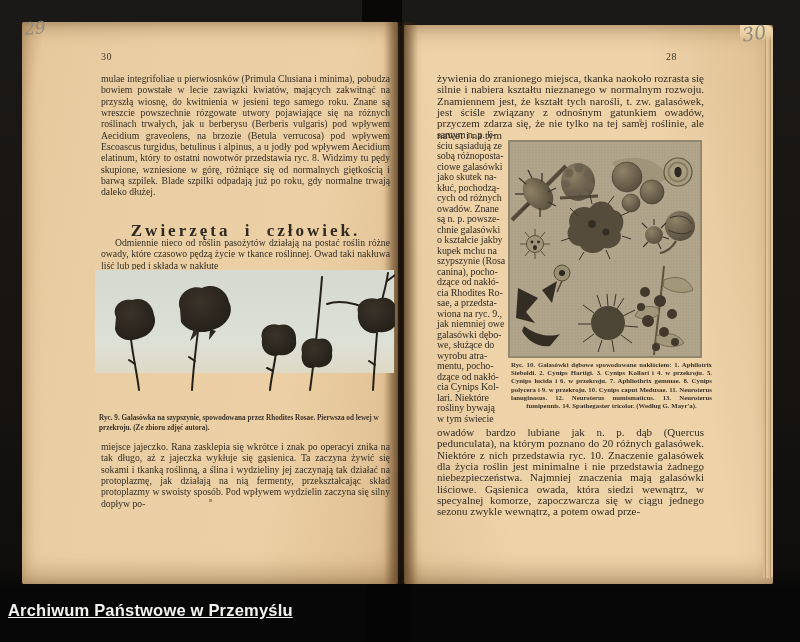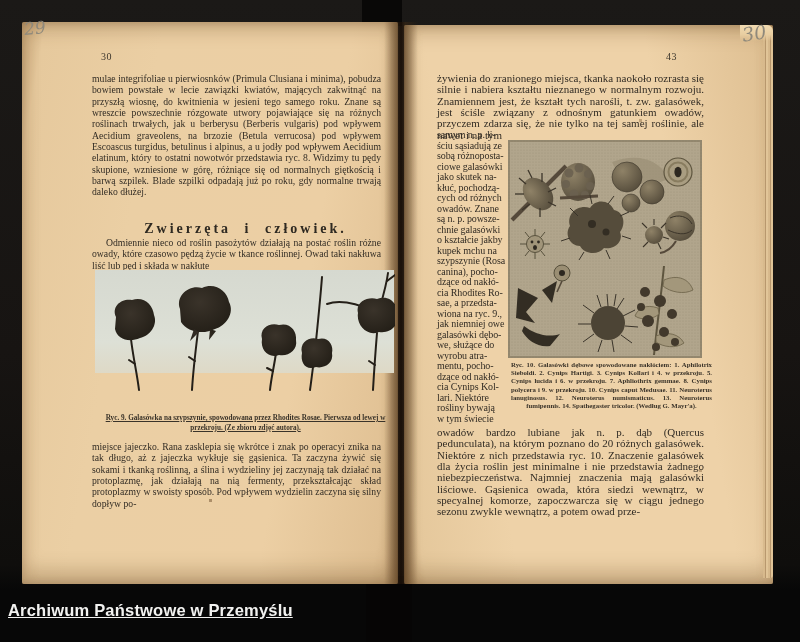--- a/index.html
+++ b/index.html
@@ -31,31 +31,31 @@
     position:absolute;left:740px;top:25px;width:33px;height:16px;
     background:linear-gradient(180deg,#f3ddb4,#e4c global79b 70%,transparent);
     background:linear-gradient(180deg,#f1dbb2 0%,#e8cda0 60%,rgba(232,205,160,0) 100%);
     border-radius:0 6px 0 0;
   }
   .gutter{
     position:absolute;left:384px;top:22px;width:34px;height:562px;
     background:linear-gradient(90deg,rgba(70,45,20,0) 0%,rgba(70,45,20,.45) 38%,rgba(25,15,8,.85) 50%,rgba(70,45,20,.45) 62%,rgba(70,45,20,0) 100%);
   }
   .txt{position:absolute;color:#322c24;text-align:justify;}
-  .body-l{font-size:9.7px;line-height:11.35px;width:289px;left:92px;}
+  .body-l{font-size:9.7px;line-height:11.35px;width:289px;left:101px;}
   .body-r{font-size:11px;line-height:11.35px;width:267px;left:437px;}
   .indent{text-indent:14px;}
   .pagenum{position:absolute;font-size:10px;color:#3d362c;letter-spacing:.5px;}
   .hand{position:absolute;font-style:italic;color:#8f897b;font-family:"DejaVu Serif",serif;}
   .heading{
     position:absolute;left:101px;top:221px;width:289px;text-align:center;
-    font-weight:bold;font-size:14px;letter-spacing:3px;word-spacing:7px;color:#2e2921;
+    font-weight:bold;font-size:17px;letter-spacing:3px;word-spacing:7px;color:#2e2921;
   }
   .caption{position:absolute;font-weight:bold;color:#3a3329;}
-  .caption-l{left:99px;top:414px;width:293px;font-size:7.2px;line-height:9.6px;text-align:center;text-decoration:underline;}
+  .caption-l{left:99px;top:414px;width:293px;font-size:7.2px;line-height:9.6px;text-align:left;}
   .caption-r{left:511px;top:361px;width:201px;font-size:6.8px;line-height:8.2px;text-align:justify;text-align-last:center;}
   .colnarrow{
     position:absolute;left:437px;top:130px;width:71px;
     font-size:10px;line-height:10.5px;color:#322c24;white-space:pre;text-align:left;letter-spacing:-.1px;
   }
   .fig{position:absolute;}
   .stamp{
     position:absolute;left:8px;top:601px;
     font-family:"Liberation Sans","DejaVu Sans",sans-serif;
     font-weight:bold;font-size:16.5px;letter-spacing:.2px;color:#f2f2f0;text-decoration:underline;
@@ -125,21 +125,21 @@
       <path d="M208,84 C205,73 216,67 224,70 C234,67 240,76 238,84 C240,94 230,100 222,98 C212,102 206,94 208,84 Z"></path>
       <path d="M264,44 C261,33 274,27 283,30 C296,25 305,36 303,46 C306,57 295,65 285,63 C273,68 262,56 264,44 Z"></path>
     </g>
   </svg>
 
   <div class="caption caption-l">Ryc. 9. Galasówka na szypszynie, spowodowana przez Rhodites Rosae. Pierwsza od lewej w przekroju. (Ze zbioru zdjęć autora).</div>
 
   <div class="txt body-l" style="top:441px;">miejsce jajeczko. Rana zasklepia się wkrótce i znak po operacyi znika na tak długo, aż z jajeczka wykłuje się gąsienica. Ta zaczyna żywić się sokami i tkanką roślinną, a ślina i wydzieliny jej zaczynają tak działać na protoplazmę, jak działają na nią fermenty, przekształcając skład protoplazmy w swoisty sposób. Pod wpływem wydzielin zaczyna się silny dopływ po-</div>
 
   <div class="hand" style="left:742px;top:22px;font-size:19px;transform:rotate(-9deg);">30</div>
-  <div class="pagenum" style="left:666px;top:51px;">43</div>
+  <div class="pagenum" style="left:666px;top:51px;">28</div>
 
   <div class="txt body-r" style="top:73px;">żywienia do zranionego miejsca, tkanka naokoło rozrasta się silnie i nabiera kształtu nieznanego w normalnym rozwoju. Znamiennem jest, że kształt tych narośli, t. zw. galasówek, jest ściśle związany z odnośnym gatunkiem owadów, przyczem zdarza się, że nie tylko na tej samej roślinie, ale nawet i na tym</div>
 
   <div class="colnarrow">samym n. p. li-
 ściu sąsiadują ze
 sobą różnoposta-
 ciowe galasówki
 jako skutek na-
 kłuć, pochodzą-
 cych od różnych

